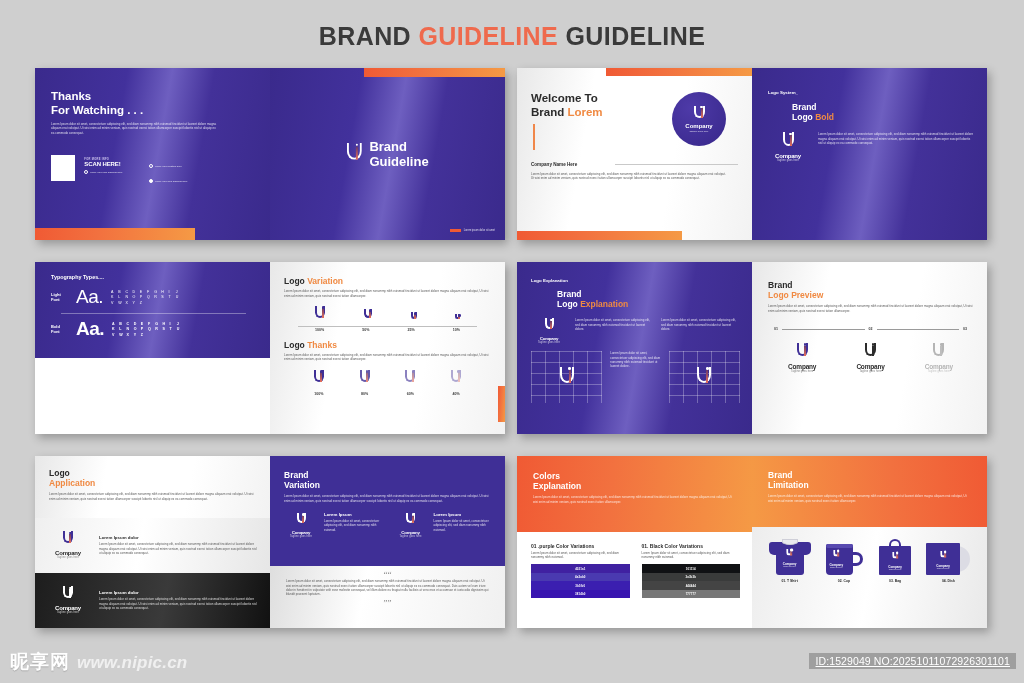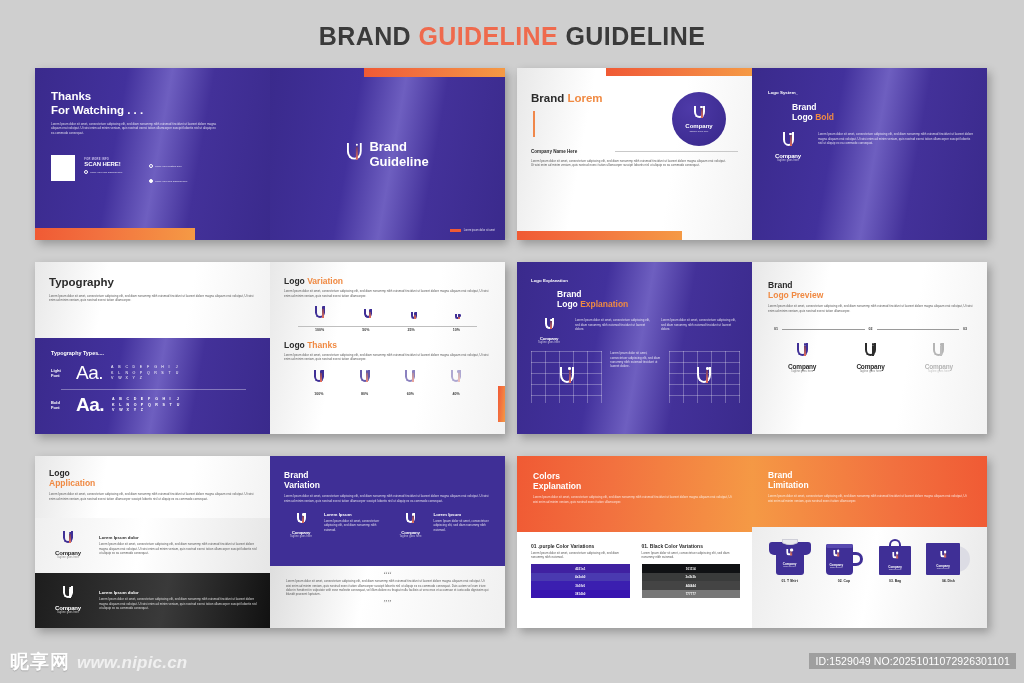--- a/index.html
+++ b/index.html
@@ -251,21 +251,21 @@
     letter-spacing: 1px; font-family: Liberation Mono, monospace;
     text-shadow: 0 1px 1px rgba(0,0,0,.18);
   }
   .footer-wm .url {
     font-size: 17px; color: #f0f0f0; font-style: italic; font-weight: bold;
     letter-spacing: .2px;
   }
   .footer-id {
     position: absolute; right: 8px; bottom: 14px;
     background: rgba(120,120,120,.55);
-    color: #fff; font-size: 10.5px; padding: 2px 6px; letter-spacing: .1px;
+    color: #fff; font-size: 10.5px; padding: 2px 6px; letter-spacing: .1px; text-decoration: underline;
   }
 </style>
 </head>
 <body>
 
 <div class="page-title">
   <span>BRAND </span><span class="accent">GUIDELINE</span><span> GUIDELINE</span>
 </div>
 
 <div class="grid">
@@ -316,20 +316,21 @@
         <div class="foot">
           <div class="chip"></div>
           <span>Lorem ipsum dolor sit amet</span>
         </div>
       </div>
     </div>
 
     <div class="spread">
       <div class="pg white s2l">
         <div class="top-orange orange-grad"></div>
+        <div class="h-lg t-dk">Welcome To</div>
         <div class="h-lg">
           <span class="t-dk">Brand </span><span class="t-or">Lorem</span>
         </div>
         <div class="accent-line"></div>
         <div class="circle">
           <div class="mark light" style="width:11px;height:16px">
             <div class="u"></div>
               <div class="stem"></div>
               <div class="dot"></div>
           </div>
@@ -362,24 +363,20 @@
           <div class="lorem" style="flex:1">Lorem Ipsum dolor sit amet, consectetuer adipiscing elit, sed diam nonummy nibh euismod tincidunt ut laoreet dolore magna aliquam erat volutpat. Ut wisi enim ad minim veniam, quis nostrud exerci tation ullamcorper suscipit lobortis nisl ut aliquip ex ea commodo consequat.</div>
         </div>
       </div>
     </div>
   </div>
 
   <div class="row">
 
     <div class="spread">
       <div class="pg s3l" style="padding:0">
-        <div class="top-white white">
-          <div class="h-lg t-dk">Typography</div>
-          <div class="lorem dark" style="margin-top:4px">Lorem Ipsum dolor sit amet, consectetuer adipiscing elit, sed diam nonummy nibh euismod tincidunt ut laoreet dolore magna aliquam erat volutpat, Ut wisi enim ad minim veniam, quis nostrud exerci tation ullamcorper.</div>
-        </div>
         <div class="bottom-purple purple">
           <div class="h-sm t-wh">Typography Types....</div>
           <div class="type-row">
             <div class="flabel">
               <span>Light</span><br>
               <span>Font</span>
             </div>
             <div class="aa light">Aa.</div>
             <div class="alpha lightw">
               <span>A</span>

